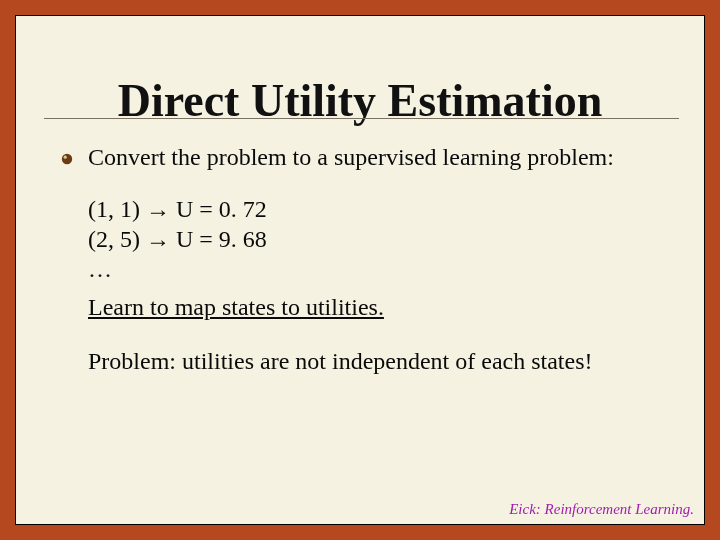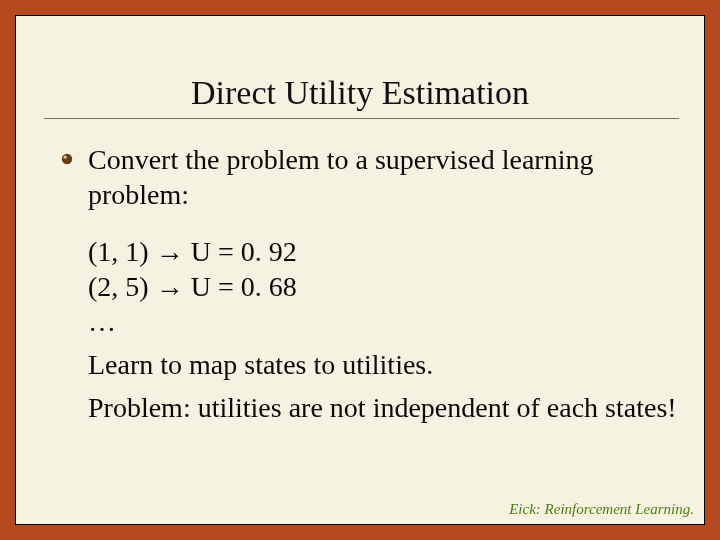--- a/index.html
+++ b/index.html
@@ -17,64 +17,64 @@
     height: 510px;
     background: #f5f2e2;
     border: 1px solid #000;
   }
   .title {
     position: absolute;
     top: 58px;
     left: 0;
     width: 100%;
     text-align: center;
-    font-size: 34px;
-    font-weight: 400;
+    font-size: 46px;
+    font-weight: 700;
     color: #111;
   }
   .title-rule {
     position: absolute;
     top: 102px;
     left: 28px;
     width: 635px;
     height: 0;
     border-top: 1px solid #7a7260;
   }
   .content {
     position: absolute;
     top: 126px;
     left: 72px;
     width: 600px;
-    font-size: 28px;
+    font-size: 24px;
     line-height: 1.25;
     color: #0a0a0a;
   }
   .block { margin-bottom: 22px; }
   .examples { margin-bottom: 8px; }
   .examples .row { white-space: pre; }
   .arrow { font-family: Arial, sans-serif; }
-  .learn-line { margin-top: 2px; margin-bottom: 8px; }
+  .learn-line { margin-top: 2px; margin-bottom: 24px; text-decoration: underline; }
   .problem-line { margin-top: 6px; }
   .problem-label { }
   .bullet {
     position: absolute;
     left: 44px;
     top: 136px;
     width: 14px;
     height: 14px;
   }
   .bullet svg { display: block; }
   .footer {
     position: absolute;
     right: 10px;
     bottom: 6px;
     font-family: "Monotype Corsiva", "Brush Script MT", cursive;
     font-style: italic;
     font-size: 15px;
-    color: #4d7c0f;
+    color: #a21caf;
   }
 </style>
 </head>
 <body>
 
 <div class="slide">
 
   <div class="title">Direct Utility Estimation</div>
   <div class="title-rule"></div>
 
@@ -83,22 +83,22 @@
       <circle cx="7" cy="7" r="5.2" fill="#6b3b12"></circle>
       <circle cx="5.2" cy="5.2" r="1.6" fill="#d9c8a0"></circle>
     </svg>
   </div>
 
   <div class="content">
 
     <div class="block">Convert the problem to a supervised learning problem:</div>
 
     <div class="examples">
-      <div class="row"><span>(1, 1)</span> <span class="arrow">→</span> <span>U = 0. 92</span></div>
-      <div class="row"><span>(2, 5)</span> <span class="arrow">→</span> <span>U = 0. 68</span></div>
+      <div class="row"><span>(1, 1)</span> <span class="arrow">→</span> <span>U = 0. 72</span></div>
+      <div class="row"><span>(2, 5)</span> <span class="arrow">→</span> <span>U = 9. 68</span></div>
       <div class="row">…</div>
     </div>
 
     <div class="learn-line">Learn to map states to utilities.</div>
 
     <div class="problem-line"><span class="problem-label">Problem:</span><span> utilities are not independent of each states!</span></div>
 
   </div>
 
   <div class="footer">Eick: Reinforcement Learning.</div>

